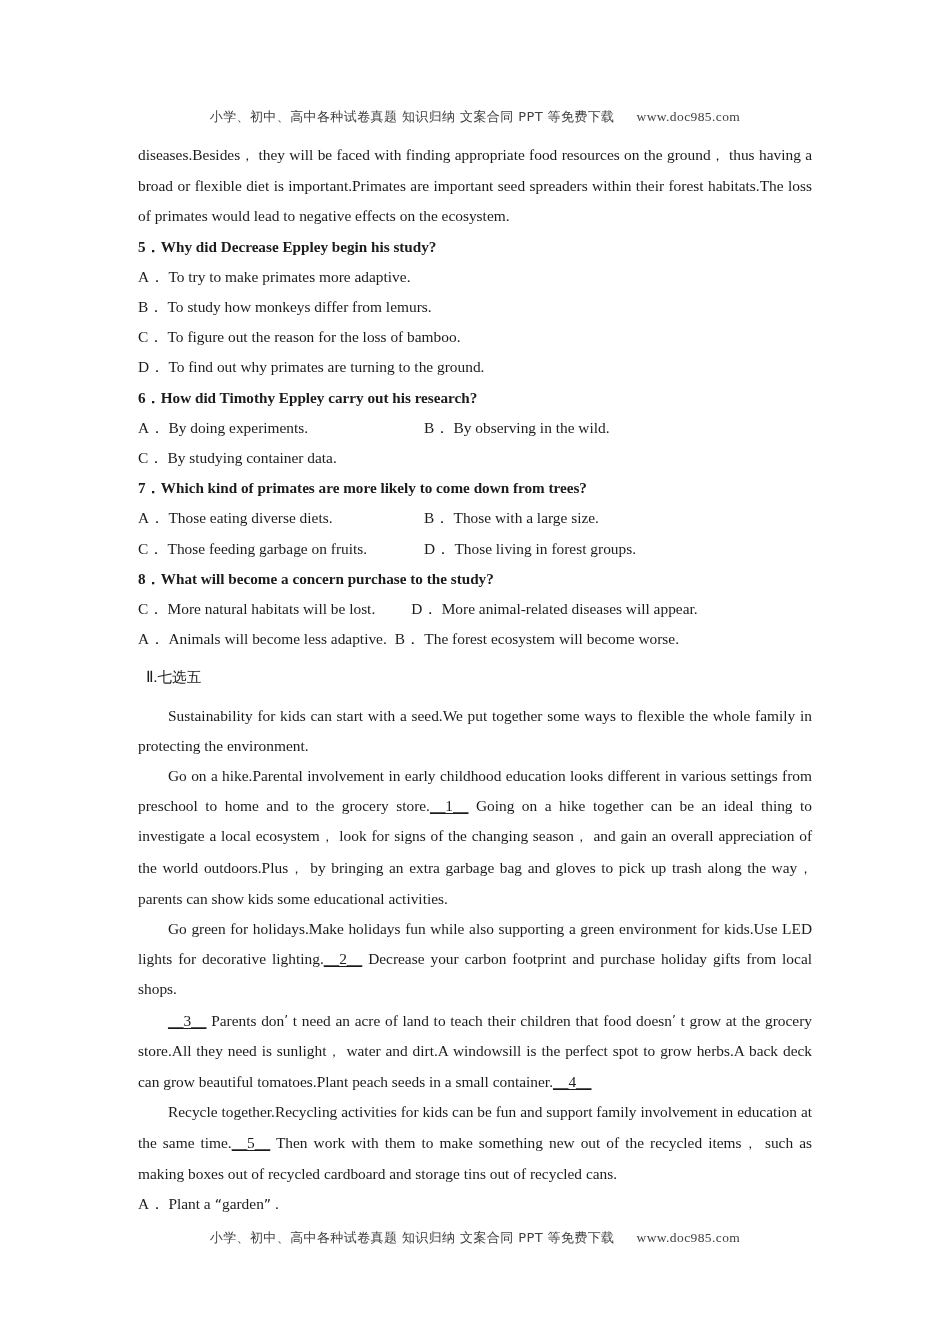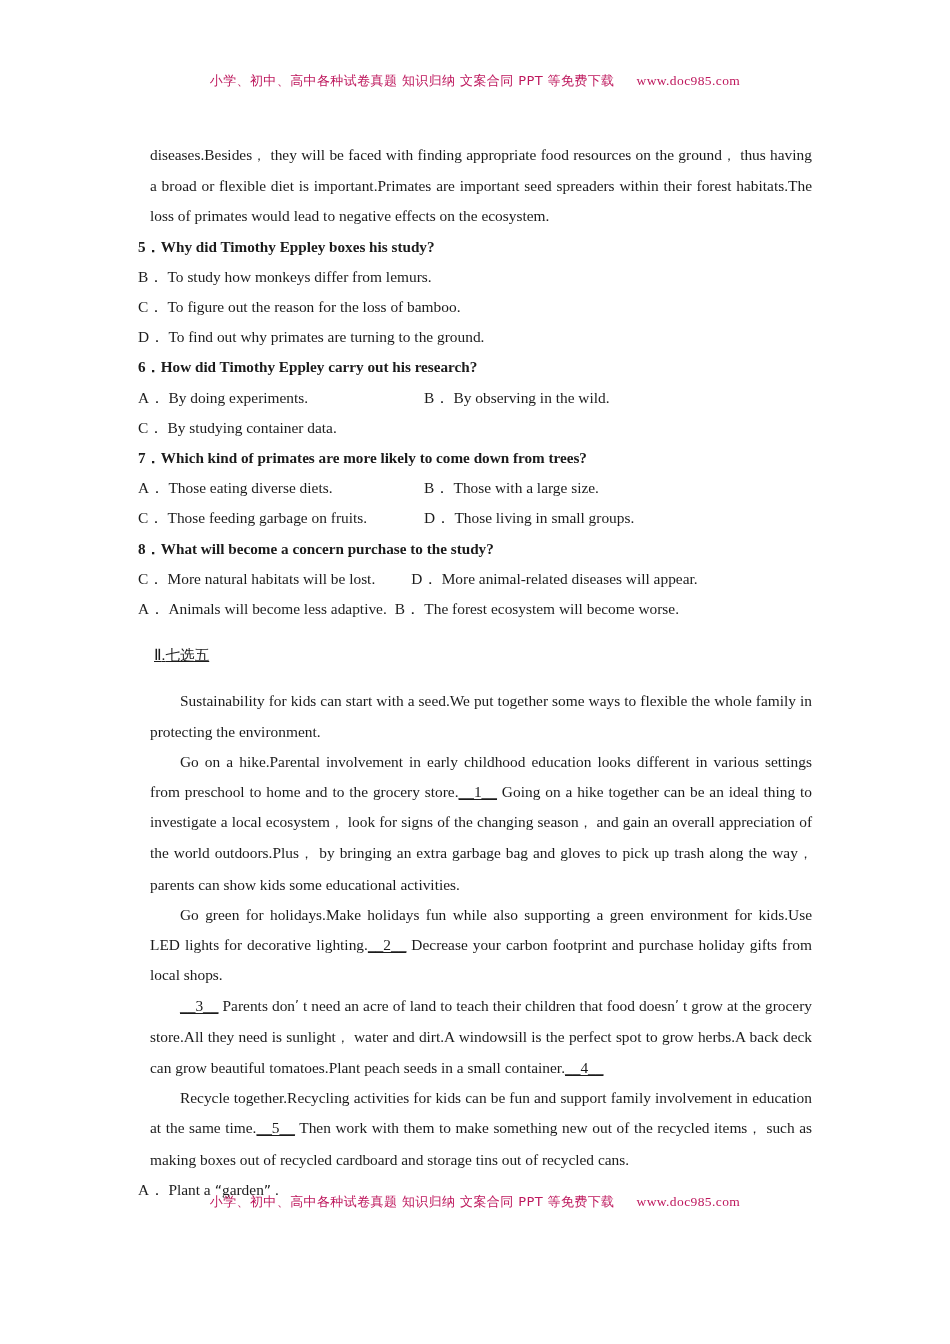--- a/index.html
+++ b/index.html
@@ -24,23 +24,24 @@
     height: 1344px;
   }
 
   
   .watermark {
     position: absolute;
     left: 0;
     width: 950px;
     text-align: center;
     font-size: 13.5px;
-    color: #be185d;
+    color: #404040;
     letter-spacing: 0.4px;
     white-space: nowrap;
+    margin-top: 36px;
   }
   .watermark .cn {
     font-family: "DejaVu Sans", "Liberation Sans", sans-serif;
     font-size: 13px;
   }
   .watermark .url {
     font-family: "Liberation Serif", serif;
     font-size: 13.5px;
     margin-left: 22px;
   }
@@ -49,21 +50,21 @@
 
   
   .content {
     position: absolute;
     left: 138px;
     top: 140px;
     width: 674px;
   }
 
   p.para {
-    margin: 0 0 0 12px;
+    margin: 0 0 0 0;
     font-size: 15.4px;
     line-height: 30.2px;
     text-align: justify;
     text-justify: inter-word;
     -webkit-hyphens: none;
     hyphens: none;
   }
   p.indent {
     text-indent: 30px;
   }
@@ -100,24 +101,23 @@
     left: 286px;
     top: 0;
   }
   
   .gap-a { display: inline-block; width: 8px; }
   .gap-b { display: inline-block; width: 36px; }
 
   .section-head {
     font-size: 15.4px;
     line-height: 30.2px;
-    margin: 16px;
-    font-family: "DejaVu Sans", "Liberation Sans", sans-serif;
-    white-space: nowrap;
-    text-decoration: underline;
+    margin: 8px;
+    font-family: "DejaVu Sans", "Liberation Sans", sans-serif;
+    white-space: nowrap;
   }
   .section-head .rn {
     font-family: "Liberation Serif", serif;
   }
   .section-head .cn {
     font-family: "DejaVu Sans", sans-serif;
     font-size: 14.6px;
   }
 
   
@@ -149,35 +149,36 @@
 <div class="page">
 
   <div class="watermark" id="wm-top">
     <span class="cn">小学、初中、高中各种试卷真题  知识归纳  文案合同  PPT 等免费下载</span><span class="url">www.doc985.com</span>
   </div>
 
   <div class="content">
 
     <p class="para"><span>diseases.Besides</span><span class="cjk">，</span> <span>they will be faced with finding appropriate food resources on the ground</span><span class="cjk">，</span> <span>thus having a broad or flexible diet is important.Primates are important seed spreaders within their forest habitats.The loss of primates would lead to negative effects on the ecosystem.</span></p>
 
-    <p class="qstem"><span class="qnum">5</span><span class="qnum">．</span><span>Why did Timothy Eppley boxes his study?</span></p>
-
+    <p class="qstem"><span class="qnum">5</span><span class="qnum">．</span><span>Why did Decrease Eppley begin his study?</span></p>
+
+    <p class="optrow"><span class="opt"><span class="lbl">A</span><span>．</span>&nbsp;<span>To try to make primates more adaptive.</span></span></p>
     <p class="optrow"><span class="opt"><span class="lbl">B</span><span>．</span>&nbsp;<span>To study how monkeys differ from lemurs.</span></span></p>
     <p class="optrow"><span class="opt"><span class="lbl">C</span><span>．</span>&nbsp;<span>To figure out the reason for the loss of bamboo.</span></span></p>
     <p class="optrow"><span class="opt"><span class="lbl">D</span><span>．</span>&nbsp;<span>To find out why primates are turning to the ground.</span></span></p>
 
     <p class="qstem"><span class="qnum">6</span><span class="qnum">．</span><span>How did Timothy Eppley carry out his research?</span></p>
 
     <p class="optrow two"><span class="opt"><span class="lbl">A</span><span>．</span>&nbsp;<span>By doing experiments.</span></span><span class="opt colB"><span class="lbl">B</span><span>．</span>&nbsp;<span>By observing in the wild.</span></span></p>
     <p class="optrow two"><span class="opt"><span class="lbl">C</span><span>．</span>&nbsp;<span>By studying container data.</span></span></p>
 
     <p class="qstem"><span class="qnum">7</span><span class="qnum">．</span><span>Which kind of primates are more likely to come down from trees?</span></p>
 
     <p class="optrow two"><span class="opt"><span class="lbl">A</span><span>．</span>&nbsp;<span>Those eating diverse diets.</span></span><span class="opt colB"><span class="lbl">B</span><span>．</span>&nbsp;<span>Those with a large size.</span></span></p>
-    <p class="optrow two"><span class="opt"><span class="lbl">C</span><span>．</span>&nbsp;<span>Those feeding garbage on fruits.</span></span><span class="opt colB"><span class="lbl">D</span><span>．</span>&nbsp;<span>Those living in small groups.</span></span></p>
+    <p class="optrow two"><span class="opt"><span class="lbl">C</span><span>．</span>&nbsp;<span>Those feeding garbage on fruits.</span></span><span class="opt colB"><span class="lbl">D</span><span>．</span>&nbsp;<span>Those living in forest groups.</span></span></p>
 
     <p class="qstem"><span class="qnum">8</span><span class="qnum">．</span><span>What will become a concern purchase to the study?</span></p>
 
     <p class="optrow"><span class="opt"><span class="lbl">C</span><span>．</span>&nbsp;<span>More natural habitats will be lost.</span></span><span class="gap-b"></span><span class="opt"><span class="lbl">D</span><span>．</span>&nbsp;<span>More animal-related diseases will appear.</span></span></p>
     <p class="optrow"><span class="opt"><span class="lbl">A</span><span>．</span>&nbsp;<span>Animals will become less adaptive.</span></span><span class="gap-a"></span><span class="opt"><span class="lbl">B</span><span>．</span>&nbsp;<span>The forest ecosystem will become worse.</span></span></p>
 
     <p class="section-head"><span class="rn">Ⅱ</span><span class="rn">.</span><span class="cn">七选五</span></p>
 
     <p class="para indent">Sustainability for kids can start with a seed.We put together some ways to flexible the whole family in protecting the environment.</p>
 

